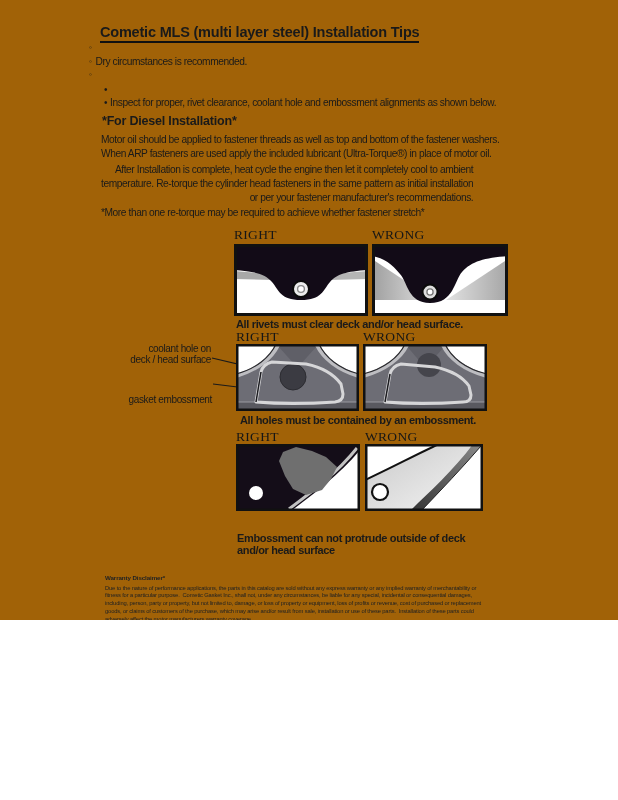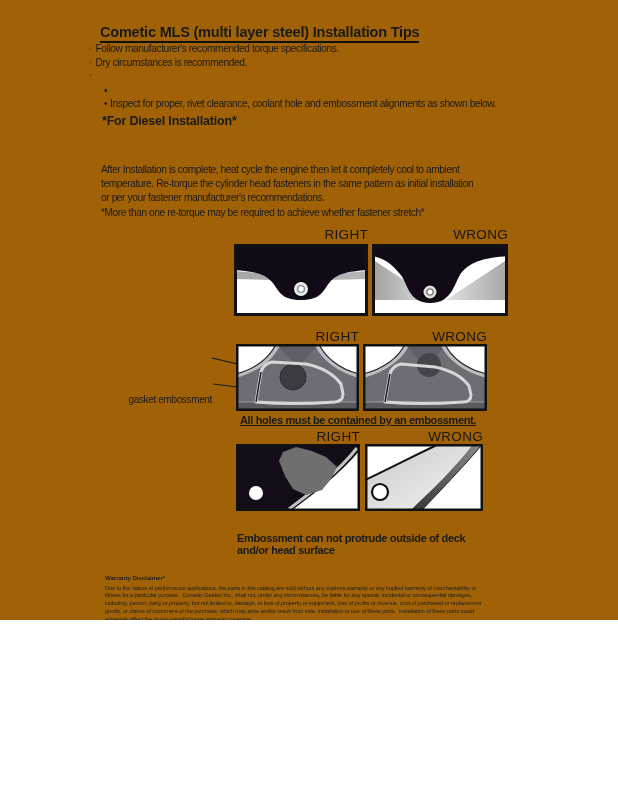--- a/index.html
+++ b/index.html
@@ -19,24 +19,24 @@
   
   .tips{left:89px;top:42px;font-size:10.2px;letter-spacing:-0.4px;line-height:13.2px;}
   .tip-row{display:flex;align-items:baseline;}
   .tip-row.sub{margin-left:15px;}
   .b-open{font-size:8px;margin-right:4px;position:relative;top:-1px;}
   .b-fill{font-size:10px;margin-right:3px;}
 
   
   .diesel-head{left:102px;top:114px;font-size:12.5px;font-weight:bold;letter-spacing:-0.2px;}
   .para{left:101px;font-size:10.2px;letter-spacing:-0.42px;line-height:14.2px;}
-  .p1{top:133px;} .p2{top:163px;} .p3{top:206px;}
-
-  
-  .rw-label{font-size:13.5px;letter-spacing:0.3px;text-align:right;color:#161616;}
+  .p1{top:133px;} .p2{top:163px;text-align:right;} .p3{top:206px;}
+
+  
+  .rw-label{font-size:13.5px;letter-spacing:0.3px;text-align:left;color:#161616;font-family:Liberation Serif, serif;}
   .caption{font-size:11px;font-weight:bold;letter-spacing:-0.35px;line-height:12px;}
   .figbox{display:block;}
   .ann{font-size:10px;letter-spacing:-0.35px;line-height:11px;text-align:right;}
 
   
   .warranty{left:105px;top:574px;width:430px;font-size:5.8px;letter-spacing:-0.15px;line-height:7.7px;color:#222;}
   .warranty h3{margin:0 0 3px 0;font-size:6.2px;letter-spacing:-0.1px;}
   .warranty p{margin:0 0 7.5px 0;}
 
   .pagenum{left:386px;top:757px;font-size:12px;letter-spacing:0.2px;color:#222;}
@@ -44,39 +44,40 @@
 </head>
 <body>
 
 <div class="page">
 
   <div class="abs title">Cometic MLS (multi layer steel) Installation Tips</div>
 
   <div class="abs tips">
     <div class="tip-row">
       <span class="b-open">◦</span>
-      <span>Follow manufacturer's recommended torque specifications.</span>
     </div>
     <div class="tip-row">
       <span class="b-open">◦</span>
       <span>Dry circumstances is recommended.</span>
     </div>
     <div class="tip-row">
       <span class="b-open">◦</span>
     </div>
     <div class="tip-row sub">
       <span class="b-fill">•</span>
     </div>
     <div class="tip-row sub">
       <span class="b-fill">•</span>
       <span>Inspect for proper, rivet clearance, coolant hole and embossment alignments as shown below.</span>
     </div>
   </div>
 
   <div class="abs diesel-head">*For Diesel Installation*</div>
+  <div class="abs para p1 pre">Motor oil should be applied to fastener threads as well as top and bottom of the fastener washers.
+When ARP fasteners are used apply the included lubricant (Ultra-Torque®) in place of motor oil.</div>
   <div class="abs para p2 pre">After Installation is complete, heat cycle the engine then let it completely cool to ambient
 temperature. Re-torque the cylinder head fasteners in the same pattern as initial installation
 or per your fastener manufacturer's recommendations.</div>
   <div class="abs para p3 pre">*More than one re-torque may be required to achieve whether fastener stretch*</div>
 
   <div class="abs rw-label" style="left:234px;top:227px;width:134px;">RIGHT</div>
   <div class="abs rw-label" style="left:372px;top:227px;width:136px;">WRONG</div>
 
   <svg class="abs figbox" style="left:234px;top:244px;" width="134" height="72" viewBox="0 0 134 72">
     <rect width="134" height="72" fill="#ffffff"></rect>
@@ -102,24 +103,27 @@
     <rect width="136" height="72" fill="#ffffff"></rect>
     <polygon points="0,15 62,56 0,56" fill="url(#g-d1l)"></polygon>
     <polygon points="136,15 74,56 136,56" fill="url(#g-d1r)"></polygon>
     <rect y="56" width="136" height="16" fill="#ffffff"></rect>
     <path d="M0,0 H136 V12 C112,14 100,17 90,28 C82,37 82,59 58,59 C36,59 36,39 28,30 C20,20 12,14 0,12 Z" fill="#120b17"></path>
     <circle cx="58" cy="48" r="7.5" fill="#dedede" stroke="#0a0a0a" stroke-width="2"></circle>
     <circle cx="58" cy="48" r="3.1" fill="#ffffff" stroke="#777777" stroke-width="1.3"></circle>
     <rect x="1.5" y="1.5" width="133" height="69" fill="none" stroke="#111111" stroke-width="3"></rect>
   </svg>
 
+  <div class="abs caption" style="left:236px;top:318px;">All rivets must clear deck and/or head surface.</div>
 
   <div class="abs rw-label" style="left:236px;top:329px;width:123px;">RIGHT</div>
   <div class="abs rw-label" style="left:363px;top:329px;width:124px;">WRONG</div>
 
+  <div class="abs ann pre" style="left:100px;top:343px;width:111px;">coolant hole on
+deck / head surface</div>
   <div class="abs ann" style="left:100px;top:394px;width:112px;">gasket embossment</div>
 
   <svg class="abs" style="left:205px;top:340px;" width="100" height="62" viewBox="0 0 100 62">
     <line x1="7" y1="18" x2="88" y2="37" stroke="#1a1a1a" stroke-width="1.2"></line>
     <line x1="8" y1="44" x2="57" y2="50" stroke="#1a1a1a" stroke-width="1.2"></line>
   </svg>
 
   <svg class="abs figbox" style="left:236px;top:344px;" width="123" height="67" viewBox="0 0 123 67">
     <rect width="123" height="67" fill="#6d6d75"></rect>
     <path d="M40,0 H83 C72,12 64,20 61.5,26 C59,20 51,12 40,0 Z" fill="#5f5f67"></path>
@@ -147,21 +151,21 @@
     <path d="M44,1 C38,14 22,26 0,32" stroke="#bdbdc1" stroke-width="4" fill="none"></path>
     <path d="M80,1 C86,14 101,26 124,32" stroke="#bdbdc1" stroke-width="4" fill="none"></path>
     <path d="M42,0 C36,13 21,25 0,30" stroke="#2a2a2e" stroke-width="1.2" fill="none"></path>
     <path d="M82,0 C88,13 102,25 124,30" stroke="#2a2a2e" stroke-width="1.2" fill="none"></path>
     <circle cx="66" cy="21" r="12" fill="#45454c"></circle>
     <path d="M22,58 L27,30 Q29,22 38,20 L72,23 Q96,28 106,42 L108,51 Q108,58 100,58 Q57,61 22,58 Z" fill="none" stroke="#d6d6d8" stroke-width="3" stroke-linejoin="round"></path>
     <path d="M22,58 L27,30" stroke="#1c1c20" stroke-width="1.5"></path>
     <rect x="1.25" y="1.25" width="121.5" height="64.5" fill="none" stroke="#111111" stroke-width="2.5"></rect>
   </svg>
 
-  <div class="abs caption" style="left:240px;top:414px;text-decoration:underline;">All holes must be contained by an embossment.</div>
+  <div class="abs caption" style="left:240px;top:414px;">All holes must be contained by an embossment.</div>
 
   <div class="abs rw-label" style="left:236px;top:429px;width:124px;">RIGHT</div>
   <div class="abs rw-label" style="left:365px;top:429px;width:118px;">WRONG</div>
 
   <svg class="abs figbox" style="left:236px;top:444px;" width="124" height="67" viewBox="0 0 124 67">
     <rect width="124" height="67" fill="#ffffff"></rect>
     <path d="M0,0 H124 V6 C103,31 79,49 55,67 H0 Z" fill="#140d18"></path>
     <path d="M121,4 C101,29 77,47 53,65" stroke="#c2c2c2" stroke-width="3" fill="none"></path>
     <polygon points="47,8 60,3 76,7 90,13 101,23 95,35 86,46 70,51 57,45 49,32 43,17" fill="#6f6f6f"></polygon>
     <circle cx="20" cy="49" r="7" fill="#ffffff"></circle>

